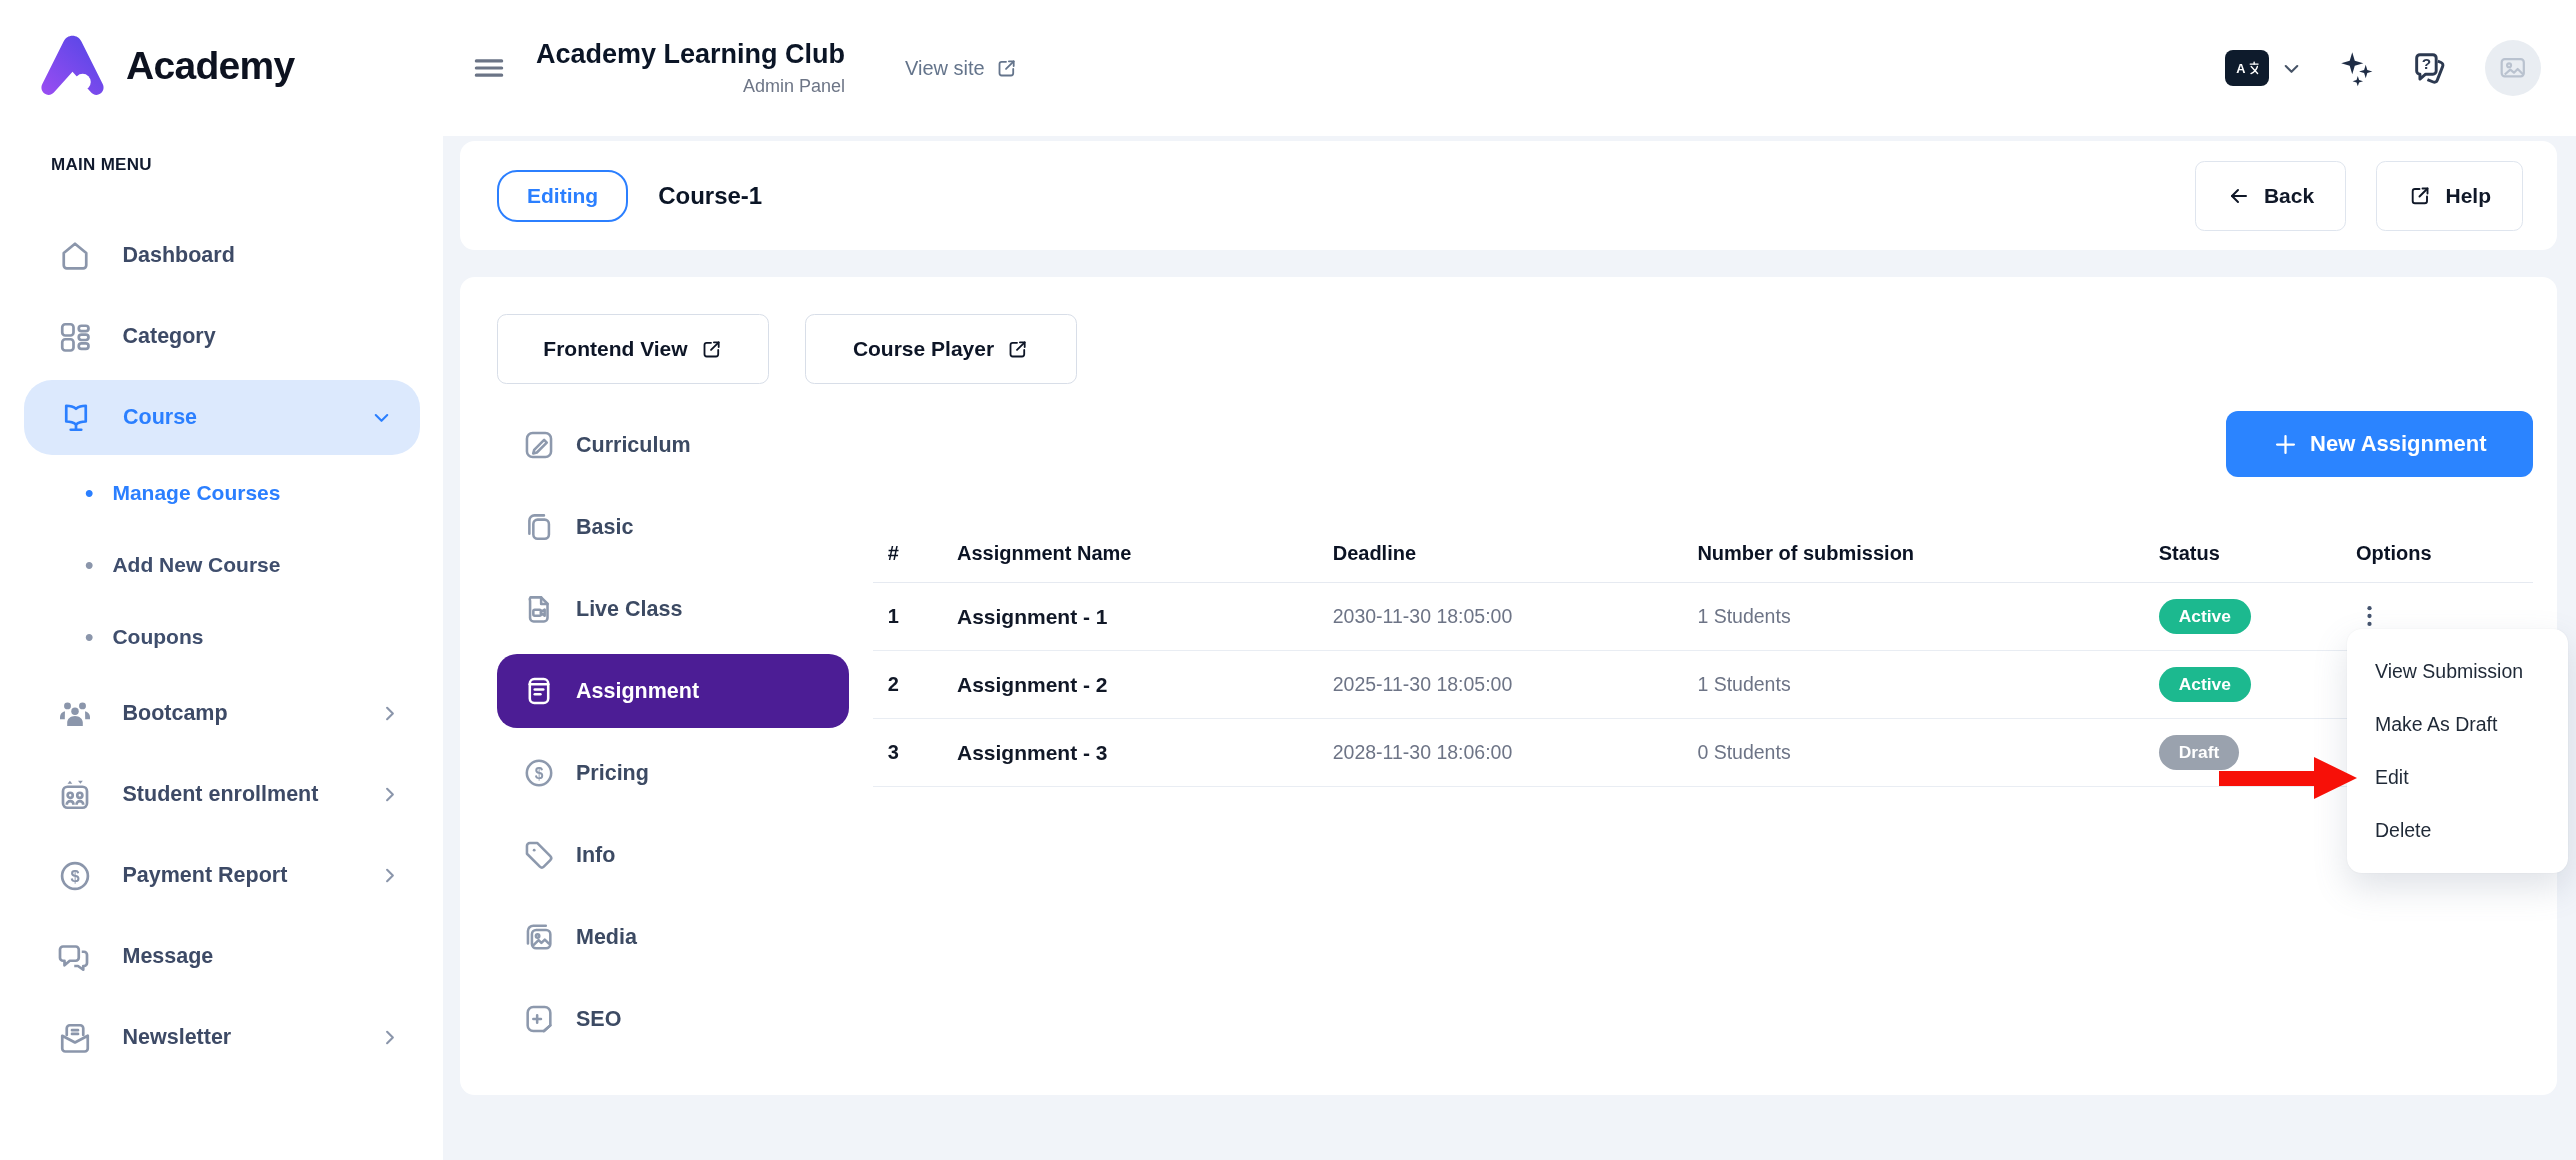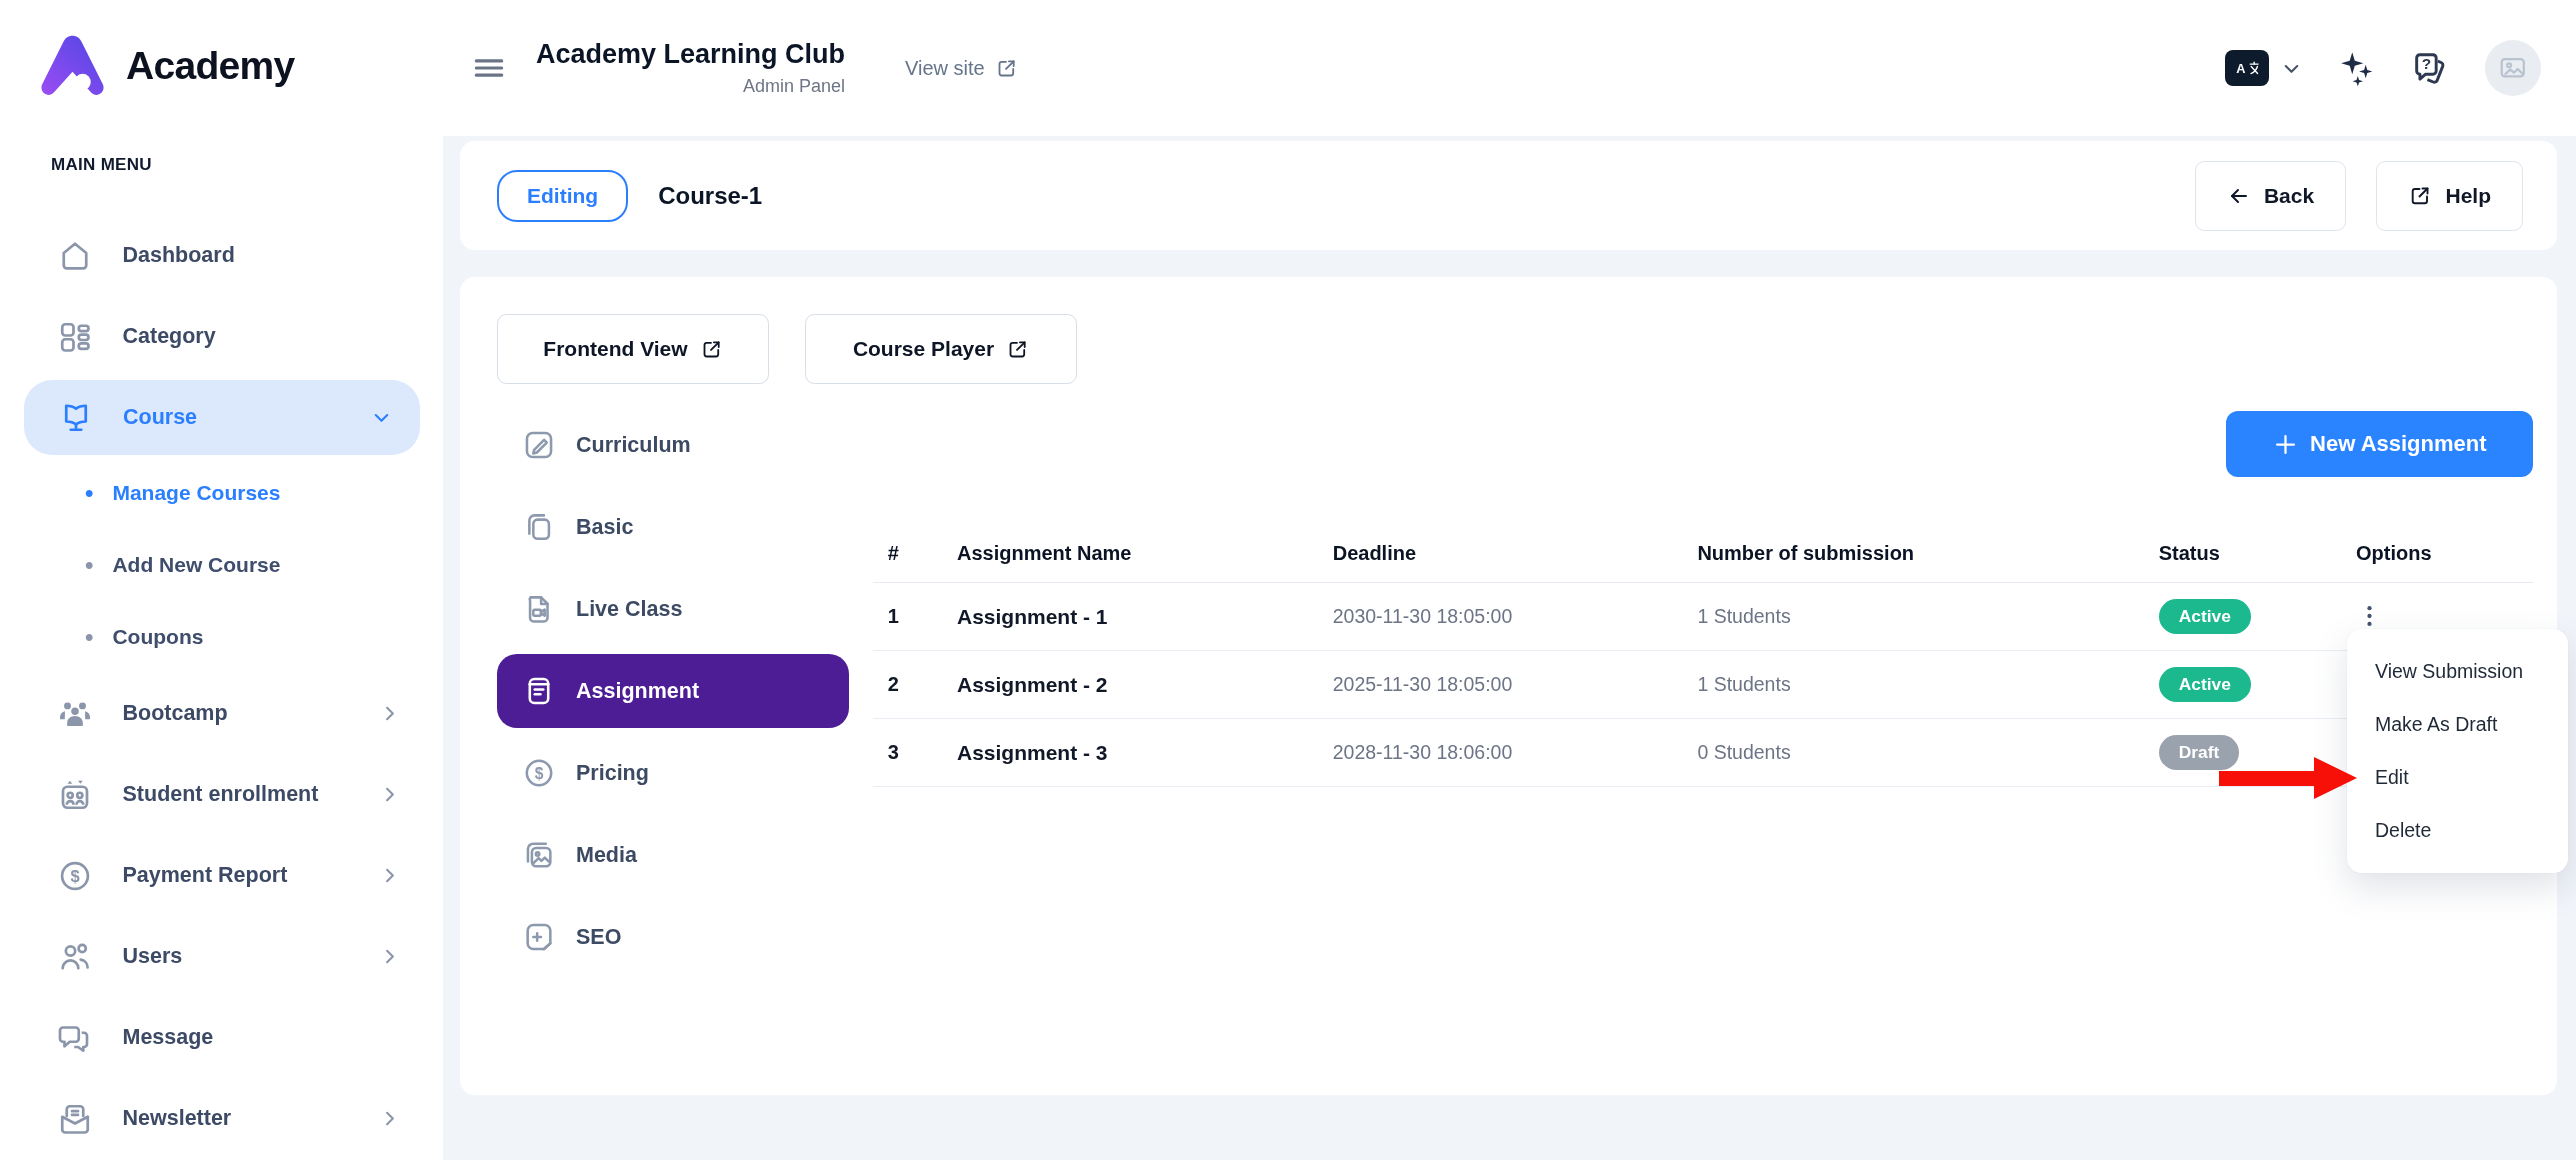--- a/index.html
+++ b/index.html
@@ -211,36 +211,20 @@
             </svg>
         </span>
         <span>Payment Report</span>
         <span class="chev">
           <svg viewBox="0 0 24 24" fill="none" stroke="currentColor" stroke-width="2.2" stroke-linecap="round" stroke-linejoin="round">
               <path d="M9.5 6l6 6-6 6"></path>
             </svg>
         </span>
       </div>
 
-      <div class="side-item">
-        <span class="s-icon">
-          <svg viewBox="0 0 24 24" fill="none" stroke="currentColor" stroke-width="1.8" stroke-linecap="round">
-              <circle cx="9" cy="8" r="3.1"></circle>
-              <path d="M3.8 19.5c0-2.9 2.3-5.2 5.2-5.2s5.2 2.3 5.2 5.2"></path>
-              <circle cx="16.8" cy="6.3" r="2.4"></circle>
-              <path d="M15.8 13.8c2.7.4 4.6 2.6 4.6 5.2"></path>
-            </svg>
-        </span>
-        <span>Users</span>
-        <span class="chev">
-          <svg viewBox="0 0 24 24" fill="none" stroke="currentColor" stroke-width="2.2" stroke-linecap="round" stroke-linejoin="round">
-              <path d="M9.5 6l6 6-6 6"></path>
-            </svg>
-        </span>
-      </div>
 
       <div class="side-item">
         <span class="s-icon">
           <svg viewBox="0 0 24 24" fill="none" stroke="currentColor" stroke-width="1.8" stroke-linejoin="round">
               <path d="M4 5h8.5a2 2 0 0 1 2 2v5.5a2 2 0 0 1-2 2H8.5L5 17.5V14.5H4a2 2 0 0 1-2-2V7a2 2 0 0 1 2-2z"></path>
               <path d="M16.5 8.5h1.5a2 2 0 0 1 2 2V16a2 2 0 0 1-2 2h-.5v2.5L14 18h-2.5"></path>
             </svg>
         </span>
         <span>Message</span>
       </div>
@@ -422,20 +406,29 @@
               <span class="c-icon">
                 <svg viewBox="0 0 24 24" fill="none" stroke="currentColor" stroke-width="1.8" style="font-size:32px">
                     <circle cx="12" cy="12" r="8.6"></circle>
                     <text x="12" y="16" text-anchor="middle" font-size="11" font-weight="bold" fill="currentColor" stroke="none" font-family="Liberation Sans, sans-serif">$</text>
                   </svg>
               </span>
               <span>Pricing</span>
             </div>
             <div class="cnav-item">
               <span class="c-icon">
+                <svg viewBox="0 0 24 24" fill="none" stroke="currentColor" stroke-width="1.8" stroke-linejoin="round">
+                    <path d="M3.5 5.5a2 2 0 0 1 2-2h5.2l9.3 9.3a2 2 0 0 1 0 2.8l-4.6 4.6a2 2 0 0 1-2.8 0l-9.1-9.1z"></path>
+                    <circle cx="8.6" cy="8.6" r="1" fill="currentColor" stroke="none"></circle>
+                  </svg>
+              </span>
+              <span>Info</span>
+            </div>
+            <div class="cnav-item">
+              <span class="c-icon">
                 <svg viewBox="0 0 24 24" fill="none" stroke="currentColor" stroke-width="1.8" stroke-linejoin="round" stroke-linecap="round">
                     <rect x="7" y="7" width="13" height="13" rx="3"></rect>
                     <path d="M16.8 4H8A3.8 3.8 0 0 0 4.2 7.8v8.8"></path>
                     <circle cx="11" cy="11.3" r="1.2"></circle>
                     <path d="M8.3 17.6l3.4-3.4 2 2 2.4-2.4 2.9 2.9"></path>
                   </svg>
               </span>
               <span>Media</span>
             </div>
             <div class="cnav-item">

